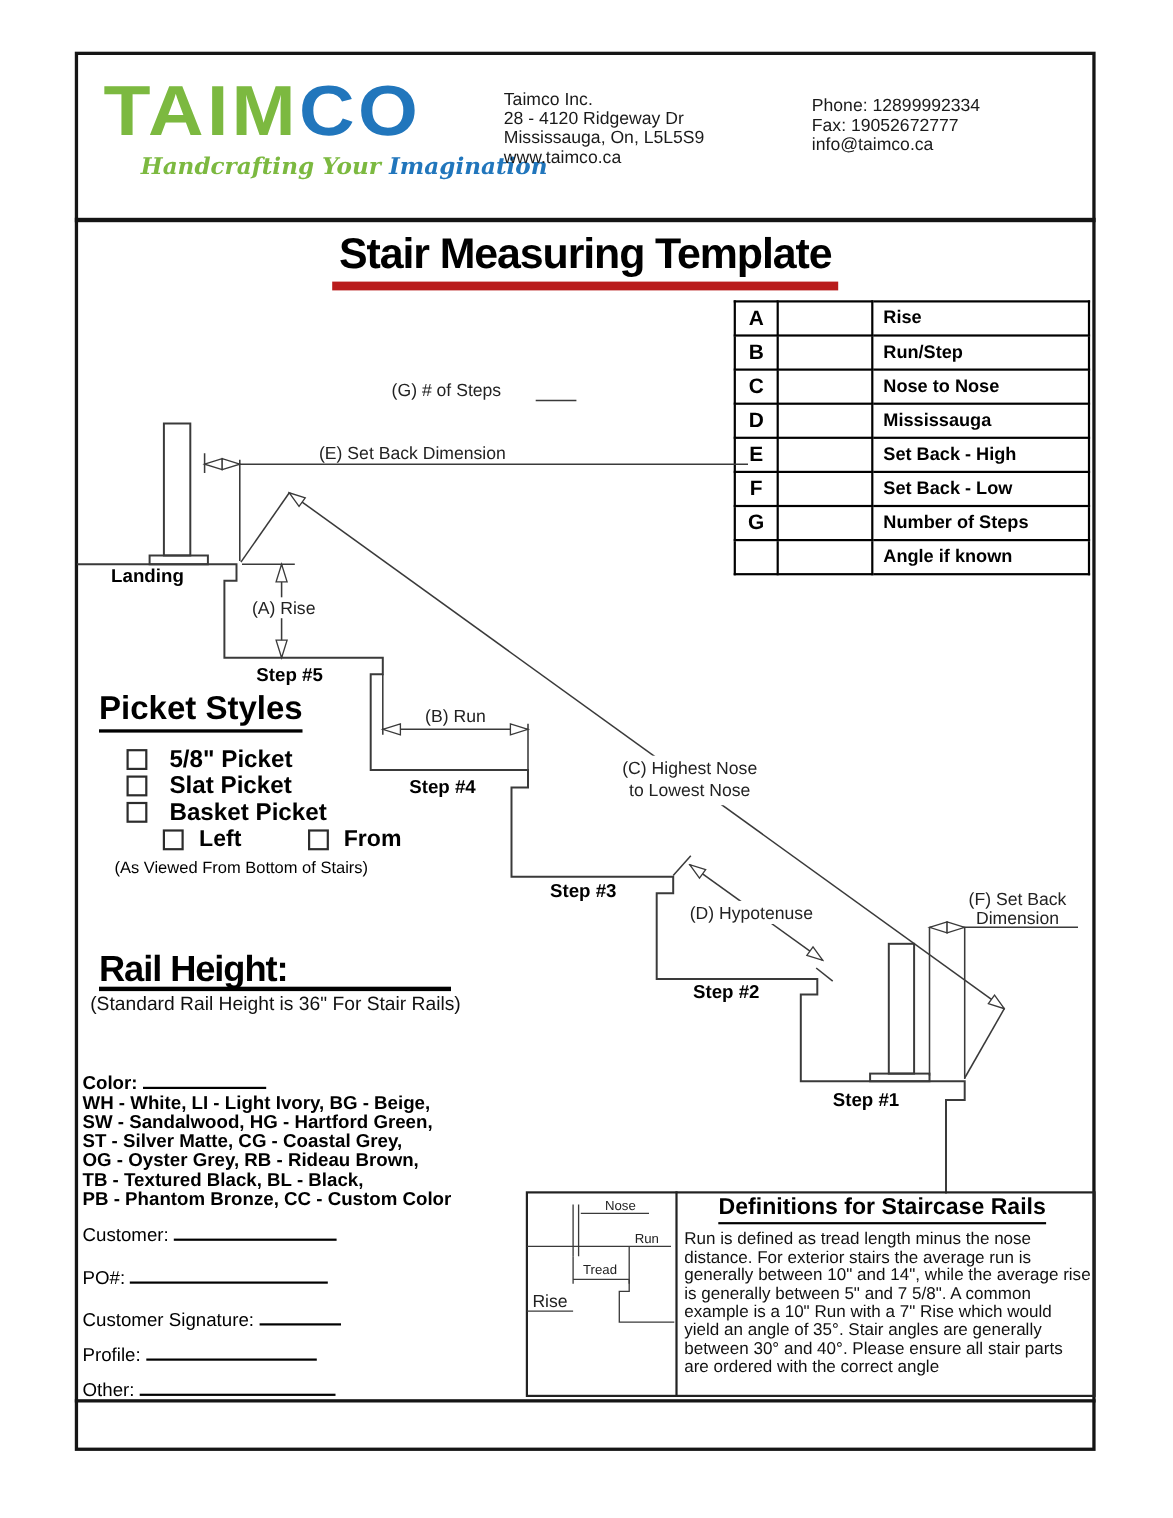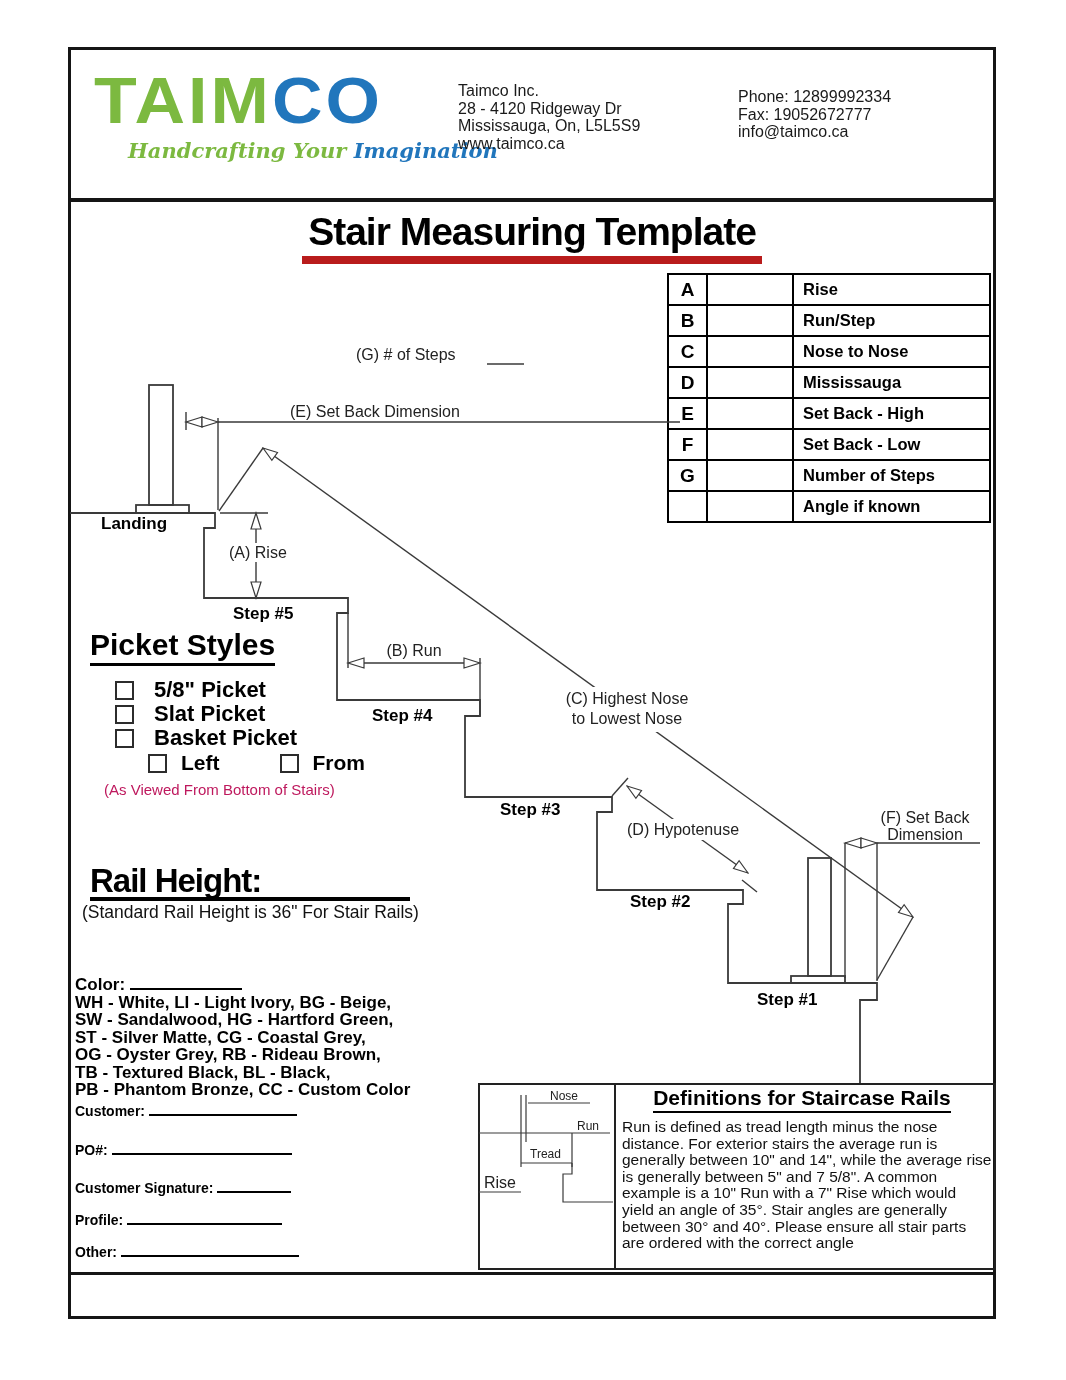--- a/index.html
+++ b/index.html
@@ -34,33 +34,33 @@
 
   
   #picket-head{left:90px;top:628px;font-size:30px;font-weight:800;border-bottom:3px solid #000;padding-bottom:1px;}
   .opt-row{display:flex;align-items:center;gap:20px;}
   .cbx{width:15px;height:15px;border:2px solid #2c2c2c;background:#fff;display:inline-block;}
   .opt-label{font-size:22px;font-weight:700;}
   #opt1{left:115px;top:677px;} #opt2{left:115px;top:701px;} #opt3{left:115px;top:725px;}
   #side-row{left:148px;top:751px;display:flex;align-items:center;gap:14px;}
   #side-row .opt-label{font-size:21px;}
   #side-gap{width:32px;}
-  #picket-note{left:104px;top:781px;font-size:15px;color:#be185d;}
+  #picket-note{left:104px;top:781px;font-size:15px;color:#000000;}
 
   
   #rail-head{left:90px;top:862px;font-size:33px;font-weight:800;letter-spacing:-1px;}
   #rail-underline{left:90px;top:897px;width:320px;height:4px;background:#000;}
   #rail-note{left:82px;top:902px;font-size:17.5px;color:#111;}
 
   
   .boldline{font-weight:700;font-size:17px;line-height:17.4px;}
   #color-row{left:75px;top:975px;}
   #color-lines{left:75px;top:994px;}
   .blank{display:inline-block;border-bottom:2px solid #000;height:13px;vertical-align:baseline;}
-  .frow{font-weight:700;font-size:14px;}
+  .frow{font-weight:400;font-size:17px;margin-top:12px;}
   #f-customer{left:75px;top:1101px;} #f-po{left:75px;top:1140px;}
   #f-sig{left:75px;top:1178px;} #f-profile{left:75px;top:1210px;} #f-other{left:75px;top:1242px;}
 
   
   #defbox{left:478px;top:1083px;width:518px;height:187px;border:2px solid #222;box-sizing:border-box;}
   #defbox-divider{left:614px;top:1083px;width:2px;height:187px;background:#222;}
   #def-title-wrap{left:616px;top:1086px;width:372px;text-align:center;}
   #def-title{font-size:21px;font-weight:800;border-bottom:2.5px solid #000;display:inline-block;padding-bottom:1px;}
   #def-body{left:622px;top:1119px;width:370px;font-size:15.5px;line-height:16.6px;color:#111;}
 

